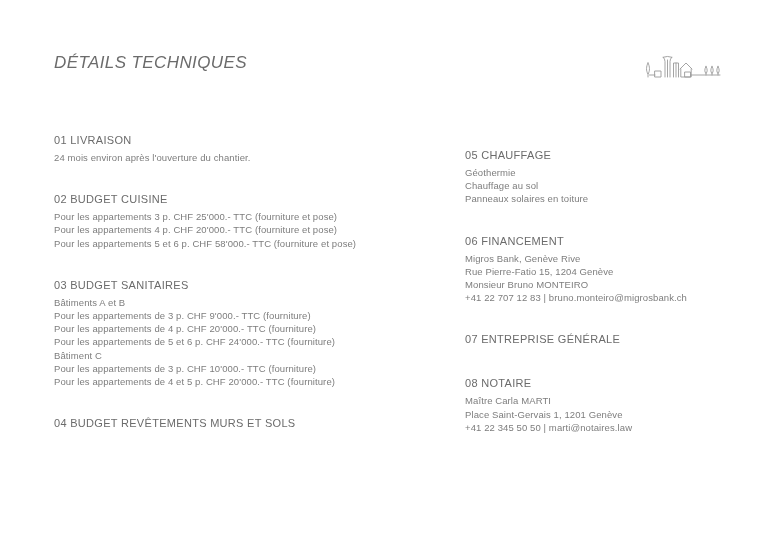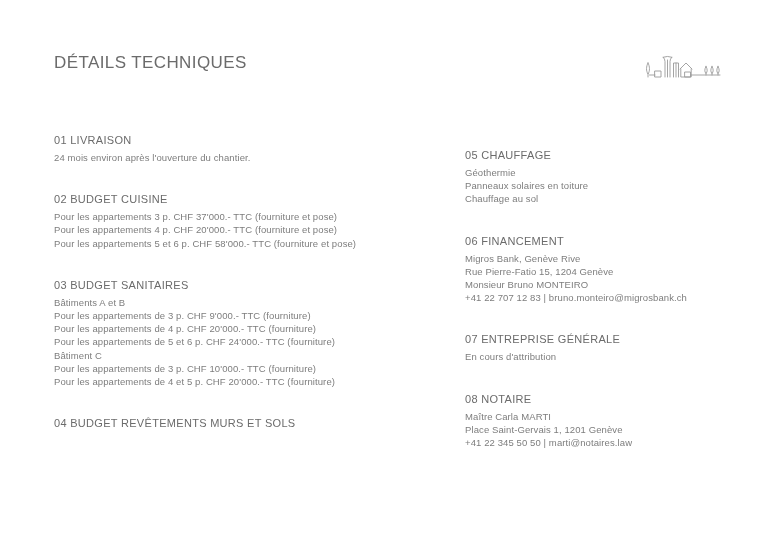--- a/index.html
+++ b/index.html
@@ -15,20 +15,21 @@
     position:relative;
     width:768px;height:543px;
     background:var(--page-bg);
     overflow:hidden;
   }
   .title{
     position:absolute;left:54px;top:53px;
     font-size:17px;font-weight:400;
     letter-spacing:0.4px;
     color:var(--heading-color);
+    font-style:italic;
   }
   .logo{
     position:absolute;right:46px;top:53px;
     width:78px;height:28px;
   }
   .col{position:absolute;}
   .col-left{left:54px;top:131px;width:395px;}
   .col-right{left:465px;top:146px;width:280px;}
   .section{margin-bottom:26px;}
   .section-title{
@@ -89,21 +90,21 @@
   <section class="section">
     <h2 class="section-title">01 LIVRAISON</h2>
     <div class="section-lines">
           <div class="line">24 mois environ après l'ouverture du chantier.</div>
         </div>
   </section>
 
   <section class="section">
     <h2 class="section-title">02 BUDGET CUISINE</h2>
     <div class="section-lines">
-          <div class="line">Pour les appartements 3 p. CHF 37'000.- TTC (fourniture et pose)</div>
+          <div class="line">Pour les appartements 3 p. CHF 25'000.- TTC (fourniture et pose)</div>
           <div class="line">Pour les appartements 4 p. CHF 20'000.- TTC (fourniture et pose)</div>
           <div class="line">Pour les appartements 5 et 6 p. CHF 58'000.- TTC (fourniture et pose)</div>
         </div>
   </section>
 
   <section class="section">
     <h2 class="section-title">03 BUDGET SANITAIRES</h2>
     <div class="section-lines">
           <div class="line">Bâtiments A et B</div>
           <div class="line">Pour les appartements de 3 p. CHF 9'000.- TTC (fourniture)</div>
@@ -117,40 +118,37 @@
 
   <section class="section">
     <h2 class="section-title">04 BUDGET REVÊTEMENTS MURS ET SOLS</h2>
   </section>
 </div>
   <div class="col col-right" id="col-right">
   <section class="section">
     <h2 class="section-title">05 CHAUFFAGE</h2>
     <div class="section-lines">
           <div class="line">Géothermie</div>
+          <div class="line">Chauffage au sol</div>
           <div class="line">Panneaux solaires en toiture</div>
-          <div class="line">Chauffage au sol</div>
         </div>
   </section>
 
   <section class="section">
     <h2 class="section-title">06 FINANCEMENT</h2>
     <div class="section-lines">
           <div class="line">Migros Bank, Genève Rive</div>
           <div class="line">Rue Pierre-Fatio 15, 1204 Genève</div>
           <div class="line">Monsieur Bruno MONTEIRO</div>
           <div class="line">+41 22 707 12 83 | bruno.monteiro@migrosbank.ch</div>
         </div>
   </section>
 
   <section class="section">
     <h2 class="section-title">07 ENTREPRISE GÉNÉRALE</h2>
-    <div class="section-lines">
-          <div class="line">En cours d'attribution</div>
-        </div>
   </section>
 
   <section class="section">
     <h2 class="section-title">08 NOTAIRE</h2>
     <div class="section-lines">
           <div class="line">Maître Carla MARTI</div>
           <div class="line">Place Saint-Gervais 1, 1201 Genève</div>
           <div class="line">+41 22 345 50 50 | marti@notaires.law</div>
         </div>
   </section>

